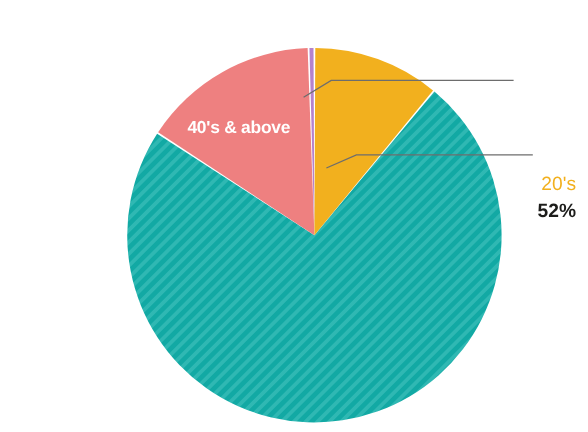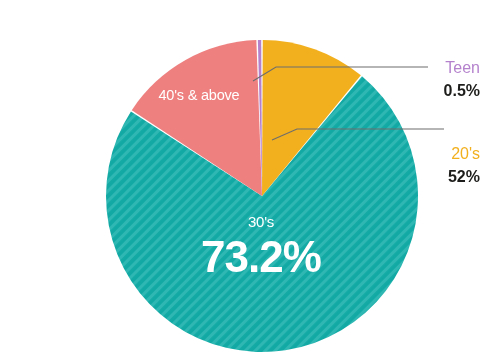--- a/index.html
+++ b/index.html
@@ -37,22 +37,23 @@
   .slice-label {
     position: absolute;
     color: #ffffff;
     text-align: center;
     line-height: 1;
     white-space: nowrap;
     pointer-events: none;
   }
   .slice-label .cat {
     display: block;
-    font-weight: 400;
+    font-weight: 700;
     letter-spacing: -0.2px;
+    margin-top: 12px;
   }
   .slice-label .val {
     display: block;
     font-weight: 700;
     letter-spacing: -1px;
   }
 
   #label-big {
     left: 176px;
     top: 214px;
@@ -132,32 +133,24 @@
 
     <path fill="#b482cd" d="M 262 196 L 257.85 40.06 A 156 156 0 0 1 261.25 40.00 Z"></path>
 
     <path fill="#f2b01e" d="M 262 196 L 262.75 40.00 A 156 156 0 0 1 360.86 75.32 Z"></path>
 
     <polyline fill="none" stroke="#6d6d6d" stroke-width="1.1" points="253,81 276,67 428,67"></polyline>
 
     <polyline fill="none" stroke="#6d6d6d" stroke-width="1.1" points="272,140 297,129 444,129"></polyline>
   </svg>
 
-  <div class="slice-label" id="label-big">
-    <span class="cat">30's</span>
-    <span class="val">73.2%</span>
-  </div>
 
   <div class="slice-label" id="label-pink">
     <span class="cat">40's &amp; above</span>
   </div>
 
-  <div class="callout" id="callout-teen">
-    <span class="cat">Teen</span>
-    <span class="val">0.5%</span>
-  </div>
 
   <div class="callout" id="callout-20s">
     <span class="cat">20's</span>
     <span class="val">52%</span>
   </div>
 
 </div>
 
 </body></html>

